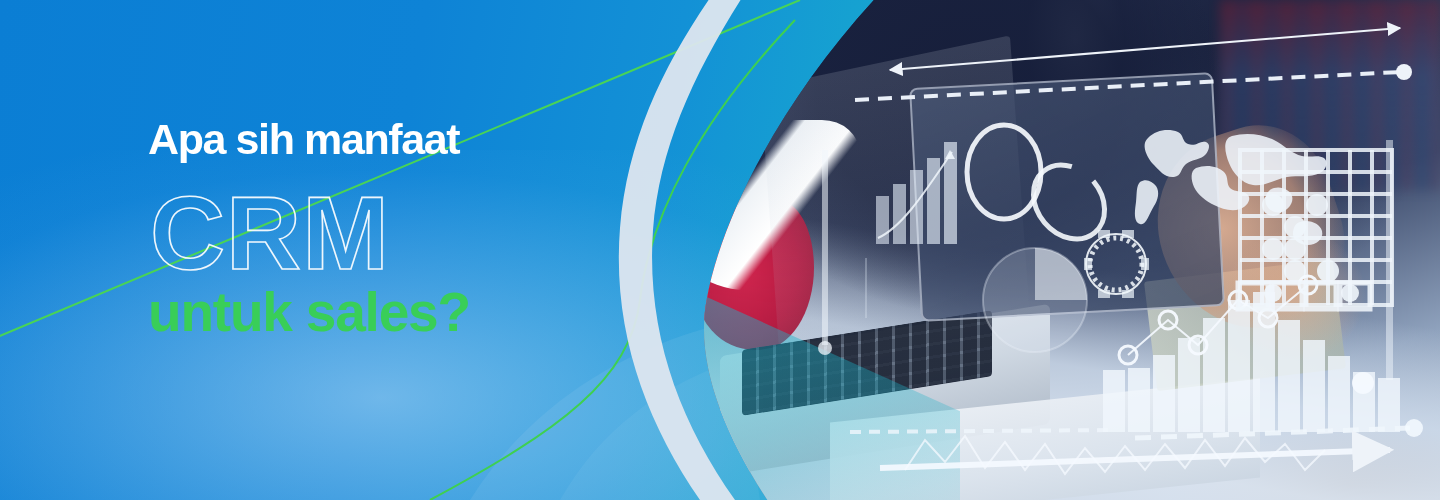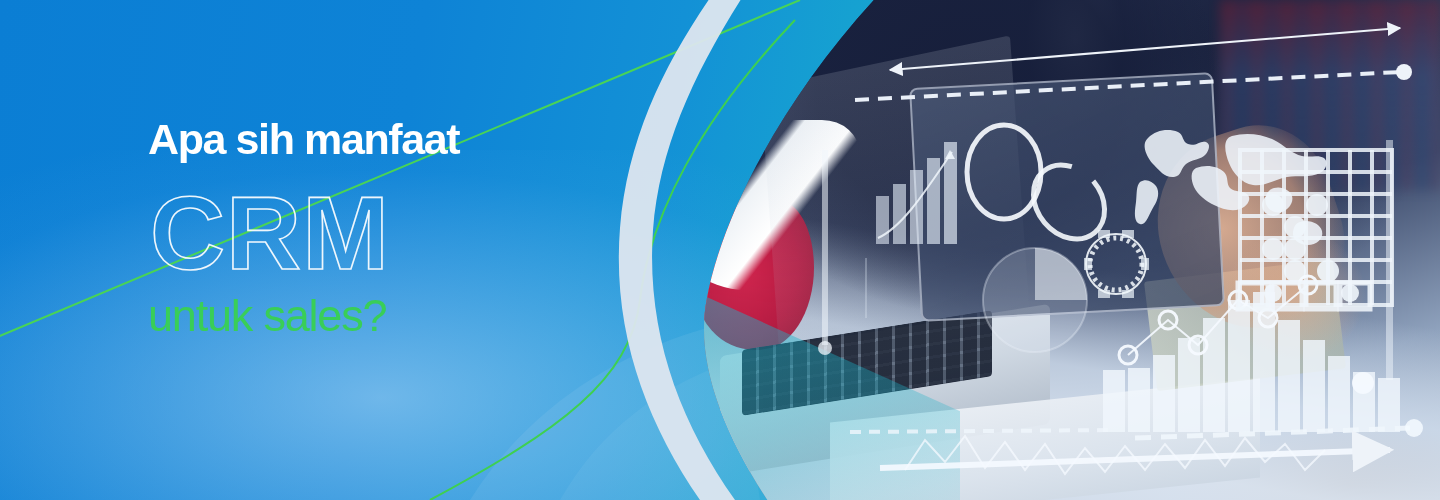--- a/index.html
+++ b/index.html
@@ -84,26 +84,25 @@
     font-weight: bold;
     letter-spacing: 1px;
     line-height: 1.0;
     margin-top: 20px;
     margin-left: 2px;
     color: transparent;
     -webkit-text-stroke: 1.6px rgba(255,255,255,0.92);
     white-space: nowrap;
   }
   .line-3 {
-    font-size: 45px;
-    font-weight: normal;
+    font-size: 55px;
+    font-weight: bold;
     letter-spacing: -1.2px;
     color: #39ce58;
     line-height: 1.0;
-    margin-top: 8px;
     white-space: nowrap;
   }
 
   
   .photo-panel {
     position: absolute;
     right: 0;
     top: 0;
     width: 760px;
     height: 500px;

